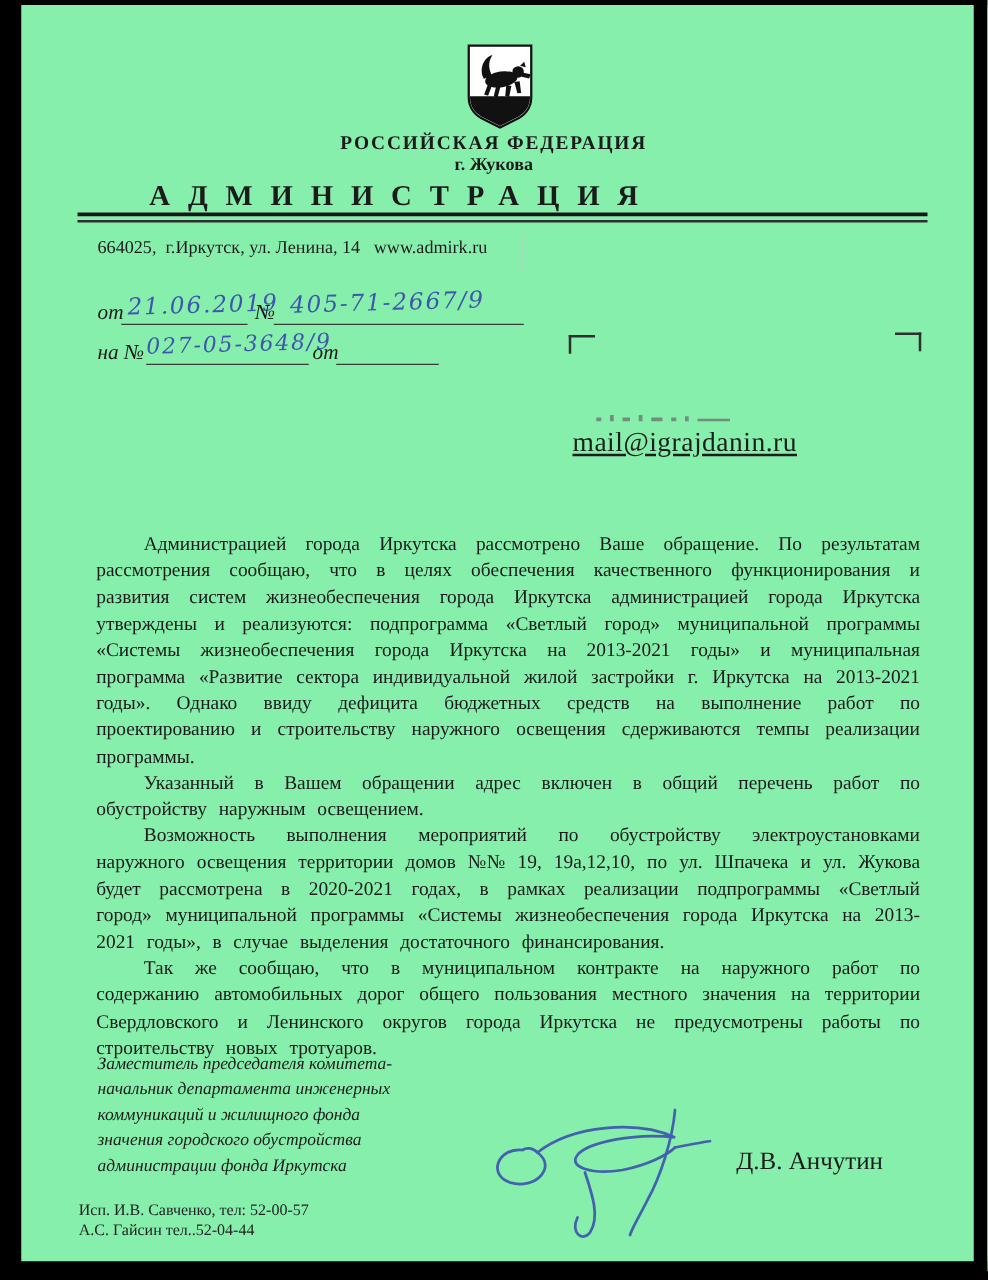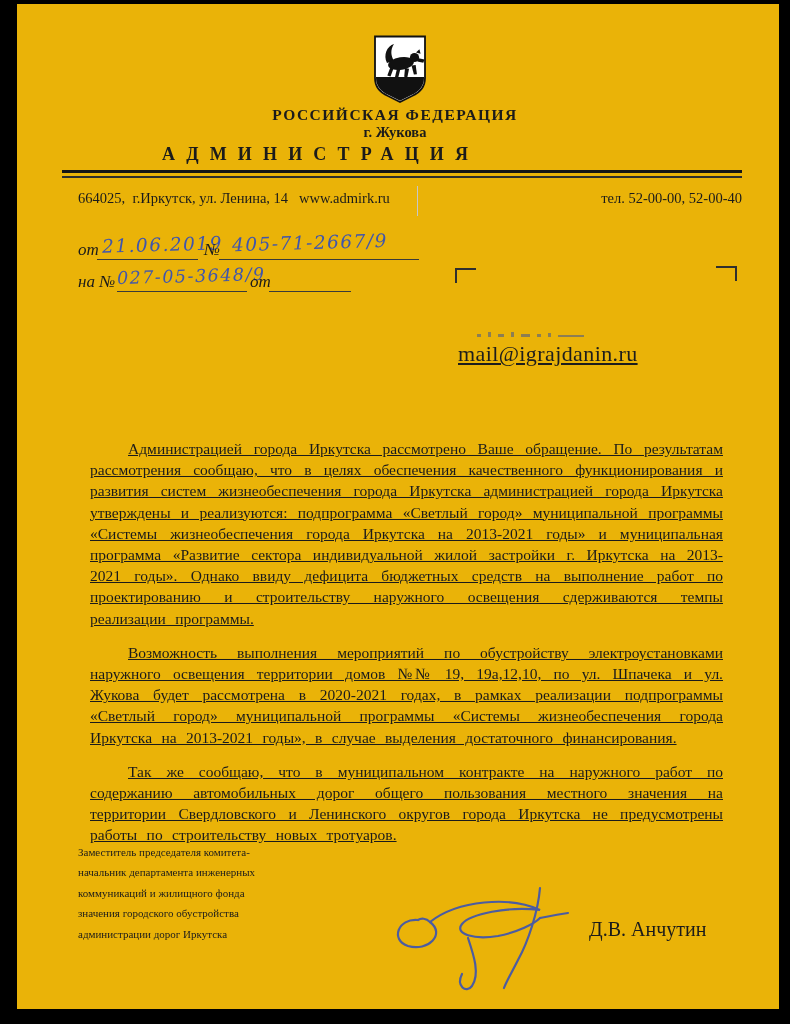--- a/index.html
+++ b/index.html
@@ -1,34 +1,34 @@
 <!DOCTYPE html>
 <html><head>
 <meta charset="utf-8">
 <style>
   html,body{margin:0;padding:0;}
   body{width:790px;height:1024px;overflow:hidden;background:#fcfcfc;
        font-family:"Liberation Serif", serif; color:#1b1b1b;}
-  .stage{position:relative;width:790px;height:1024px;background:#eab308;}
+  .stage{position:relative;width:790px;height:1024px;background:#86efac;}
   
   .bar{position:absolute;background:#000;}
   .bar-left{left:0;top:0;width:17px;height:1024px;}
   .bar-right{right:0;top:0;width:11px;height:1024px;}
   .bar-top{left:0;top:0;width:790px;height:4px;}
   .bar-bottom{left:0;bottom:0;width:790px;height:15px;}
 
   .abs{position:absolute;}
 
   
   .emblem{left:371px;top:35px;width:58px;height:70px;}
   .country{left:0;top:106px;width:790px;text-align:center;font-weight:bold;
            font-size:15.5px;letter-spacing:1.5px;}
   .city{left:0;top:124px;width:790px;text-align:center;font-weight:bold;font-size:14.5px;}
   .org{left:0;top:144px;width:630px;text-align:center;font-weight:bold;
-       font-size:18px;letter-spacing:0.62em;text-indent:0.62em;}
+       font-size:23px;letter-spacing:0.62em;text-indent:0.62em;}
   .double-rule{left:62px;top:170px;width:680px;height:3px;
                border-top:3px solid #161616;border-bottom:2px solid #2e2e2e;}
 
   .contact-left{left:78px;top:190px;font-size:14.5px;white-space:pre;}
   .contact-right{left:0;top:190px;width:742px;text-align:right;font-size:14.5px;}
   .vdiv{left:417px;top:186px;width:1px;height:30px;background:#c7c7c7;}
 
   
   .ref-label{font-size:17px;font-style:italic;}
   .u-line{border-bottom:1px solid #3a3a3a;height:1px;}
@@ -44,24 +44,24 @@
   .remnant{left:477px;top:331px;width:135px;height:6px;display:flex;gap:7px;
            align-items:flex-end;opacity:.75;}
   .remnant i{display:block;background:#6d6d6d;height:3px;}
 
   .email{left:458px;top:341px;font-size:22px;color:#1d1d1d;
          text-decoration:underline;letter-spacing:.4px;}
 
   
   .body-text{left:77px;top:425px;width:659px;font-size:15.5px;line-height:21.2px;
              text-align:justify;word-spacing:5.5px;}
-  .body-text p{margin:13px;text-indent:38px;text-decoration:underline;}
+  .body-text p{margin:0;text-indent:38px;}
 
   
-  .sig-block{left:78px;top:842px;font-size:11px;line-height:20.4px;}
+  .sig-block{left:78px;top:842px;font-size:14px;line-height:20.4px;font-style:italic;}
   .sig-svg{left:388px;top:880px;width:200px;height:118px;}
   .sig-name{left:589px;top:918px;font-size:20px;}
 
   .footer{left:63px;top:961px;font-size:12.8px;line-height:15.5px;color:#222;}
 </style>
 </head>
 <body>
 
 <div class="stage">
 
@@ -88,21 +88,20 @@
     </svg>
   </div>
 
   <div class="abs country">РОССИЙСКАЯ ФЕДЕРАЦИЯ</div>
   <div class="abs city">г. Жукова</div>
   <div class="abs org">АДМИНИСТРАЦИЯ</div>
   <div class="abs double-rule"></div>
 
   <div class="abs contact-left">664025,  г.Иркутск, ул. Ленина, 14   www.admirk.ru</div>
   <div class="abs vdiv"></div>
-  <div class="abs contact-right">тел. 52-00-00, 52-00-40</div>
 
   <span class="abs ref-label" style="left:78px;top:240px;">от</span>
   <div class="abs u-line" style="left:97px;top:258px;width:101px;"></div>
   <span class="abs hand" style="left:102px;top:234px;">21.06.2019</span>
   <span class="abs ref-label" style="left:204px;top:240px;">№</span>
   <div class="abs u-line" style="left:219px;top:258px;width:200px;"></div>
   <span class="abs hand" style="left:232px;top:232px;">405-71-2667/9</span>
 
   <span class="abs ref-label" style="left:78px;top:272px;">на №</span>
   <div class="abs u-line" style="left:117px;top:290px;width:130px;"></div>
@@ -121,40 +120,45 @@
       <i style="width:9px;"></i>
       <i style="width:4px;"></i>
     <i style="width:3px;height:4px;"></i>
       <i style="width:26px;height:2px;"></i>
   </div>
 
   <a class="abs email">mail@igrajdanin.ru</a>
 
   <div class="abs body-text">
     <p>Администрацией города Иркутска рассмотрено Ваше обращение. По результатам рассмотрения сообщаю, что в целях обеспечения качественного функционирования и развития систем жизнеобеспечения города Иркутска администрацией города Иркутска утверждены и реализуются: подпрограмма «Светлый город» муниципальной программы «Системы жизнеобеспечения города Иркутска на 2013-2021 годы» и муниципальная программа «Развитие сектора индивидуальной жилой застройки г. Иркутска на 2013-2021 годы». Однако ввиду дефицита бюджетных средств на выполнение работ по проектированию и строительству наружного освещения сдерживаются темпы реализации программы.</p>
+    <p>Указанный в Вашем обращении адрес включен в общий перечень работ по обустройству наружным освещением.</p>
     <p>Возможность выполнения мероприятий по обустройству электроустановками наружного освещения территории домов №№ 19, 19а,12,10, по ул. Шпачека и ул. Жукова будет рассмотрена в 2020-2021 годах, в рамках реализации подпрограммы «Светлый город» муниципальной программы «Системы жизнеобеспечения города Иркутска на 2013-2021 годы», в случае выделения достаточного финансирования.</p>
     <p>Так же сообщаю, что в муниципальном контракте на наружного работ по содержанию автомобильных дорог общего пользования местного значения на территории Свердловского и Ленинского округов города Иркутска не предусмотрены работы по строительству новых тротуаров.</p>
   </div>
 
   <div class="abs sig-block">
     <div>Заместитель председателя комитета-</div>
     <div>начальник департамента инженерных</div>
     <div>коммуникаций и жилищного фонда</div>
     <div>значения городского обустройства</div>
-    <div>администрации дорог Иркутска</div>
+    <div>администрации фонда Иркутска</div>
   </div>
 
   <div class="abs sig-svg">
     <svg width="200" height="118" viewBox="0 0 200 118">
       <g fill="none" stroke="#3f55ae" stroke-width="2.2" stroke-linecap="round" opacity="0.92">
         <path d="M30,40 C10,38 2,60 20,66 C40,72 58,54 42,42 C38,38 33,38 30,40"></path>
         <path d="M42,42 C70,20 122,16 152,30 C120,26 82,34 74,44 C66,54 86,60 110,56 C130,52 146,44 152,38"></path>
         <path d="M152,8 C150,32 140,62 130,80 C124,92 118,102 116,108"></path>
         <path d="M152,38 C162,36 172,34 180,33"></path>
         <path d="M80,58 C86,76 92,94 84,106 C78,114 68,106 74,94"></path>
       </g>
     </svg>
   </div>
 
   <div class="abs sig-name">Д.В. Анчутин</div>
 
+  <div class="abs footer">
+    <div>Исп. И.В. Савченко, тел: 52-00-57</div>
+    <div>А.С. Гайсин тел..52-04-44</div>
+  </div>
 
 </div>
 
 </body></html>

